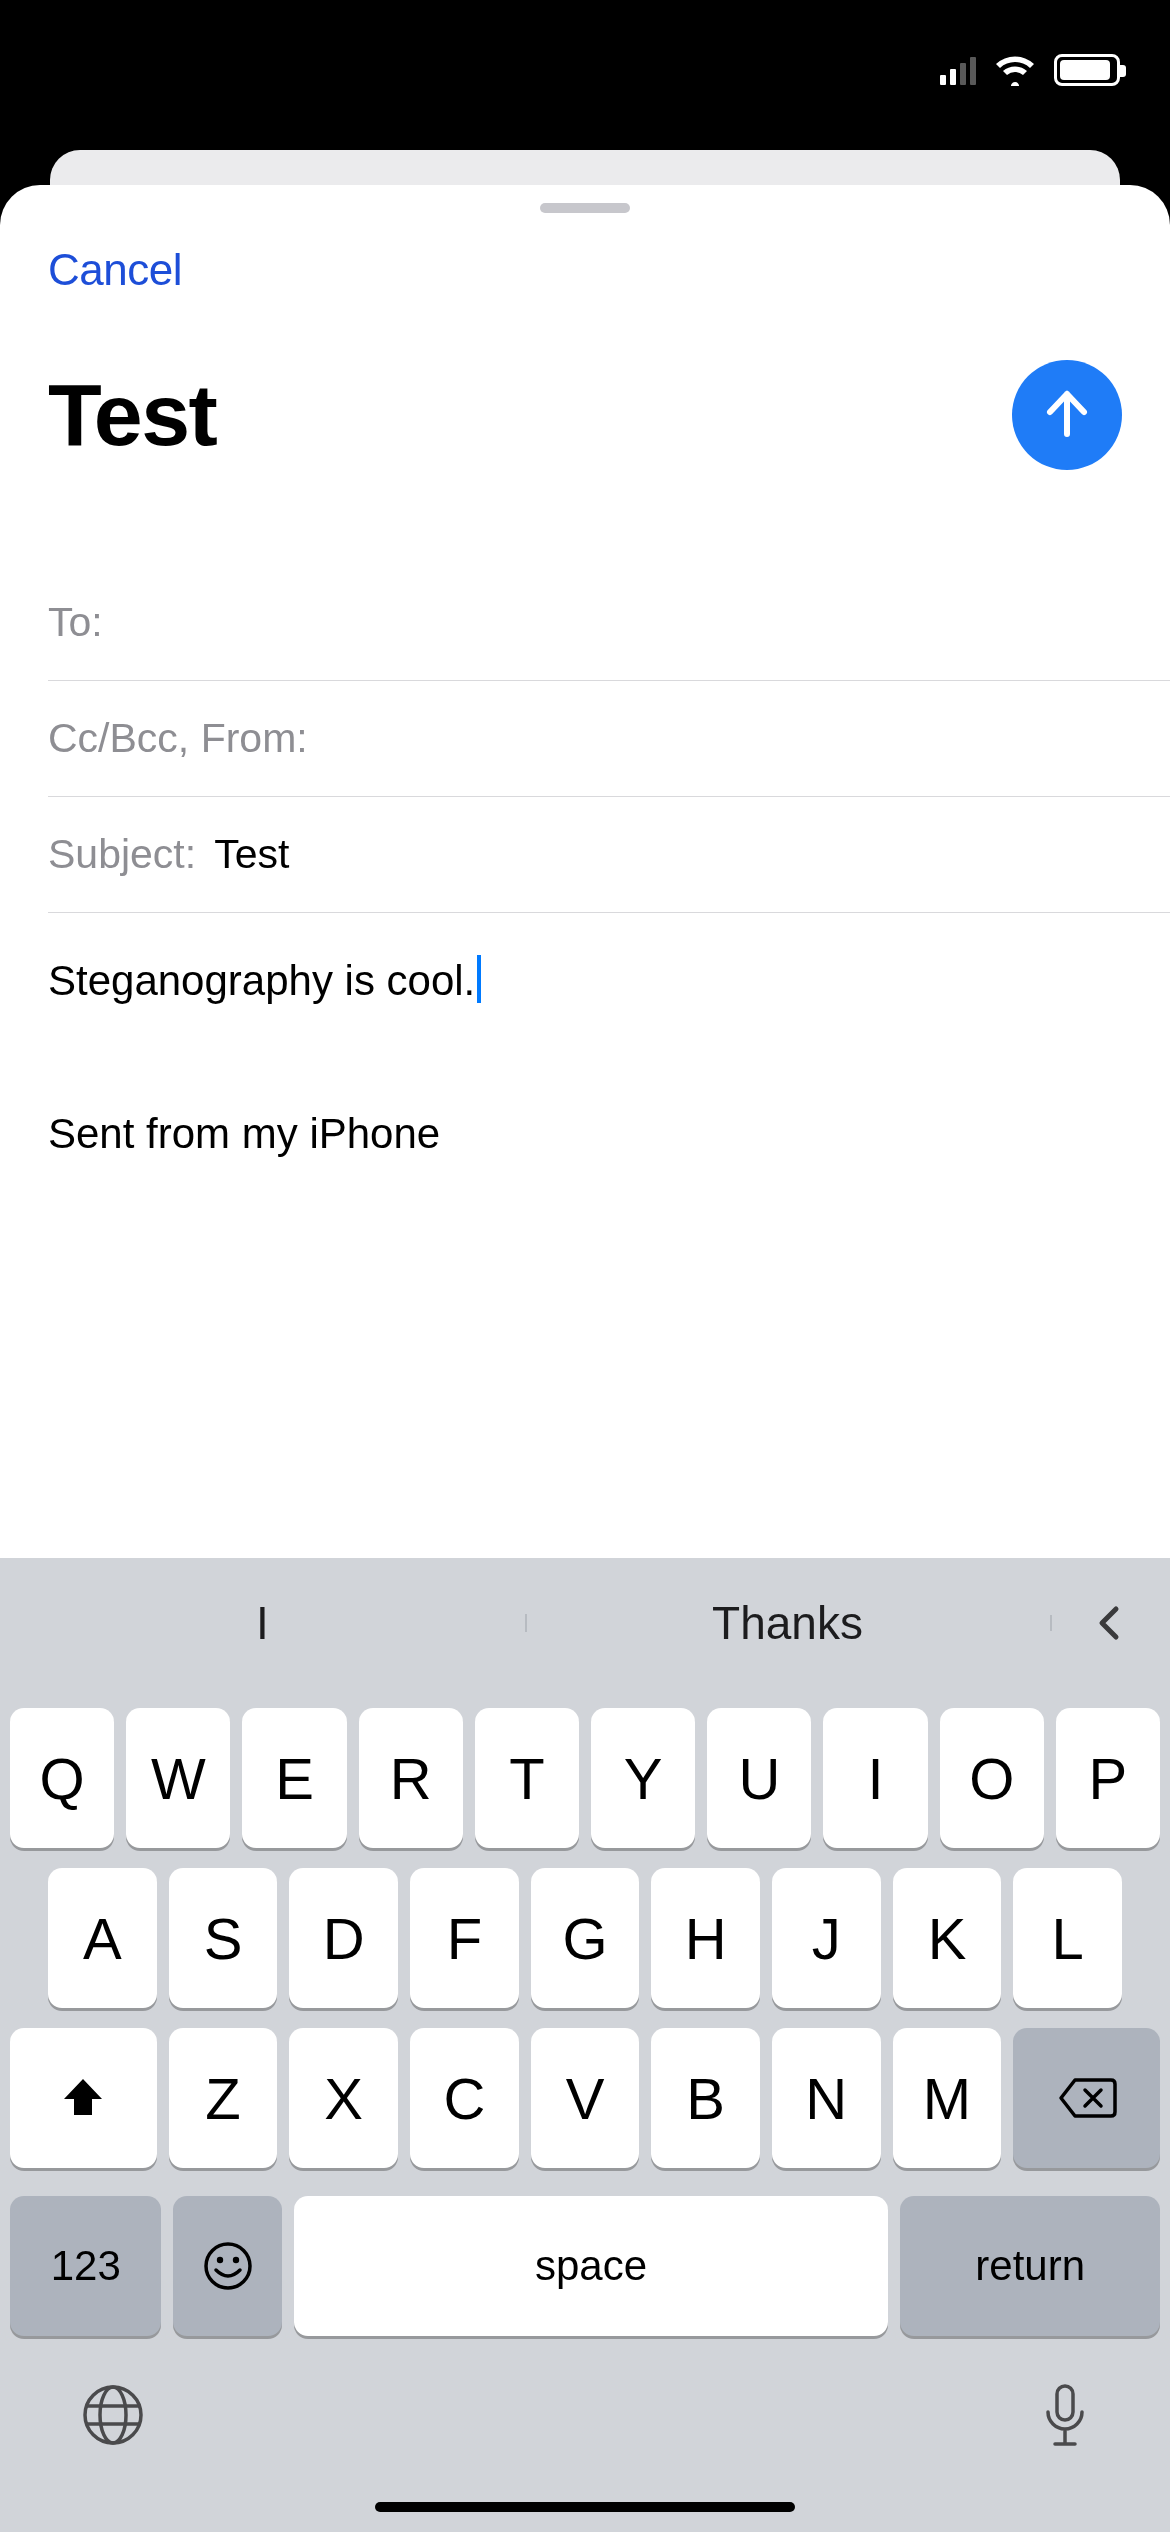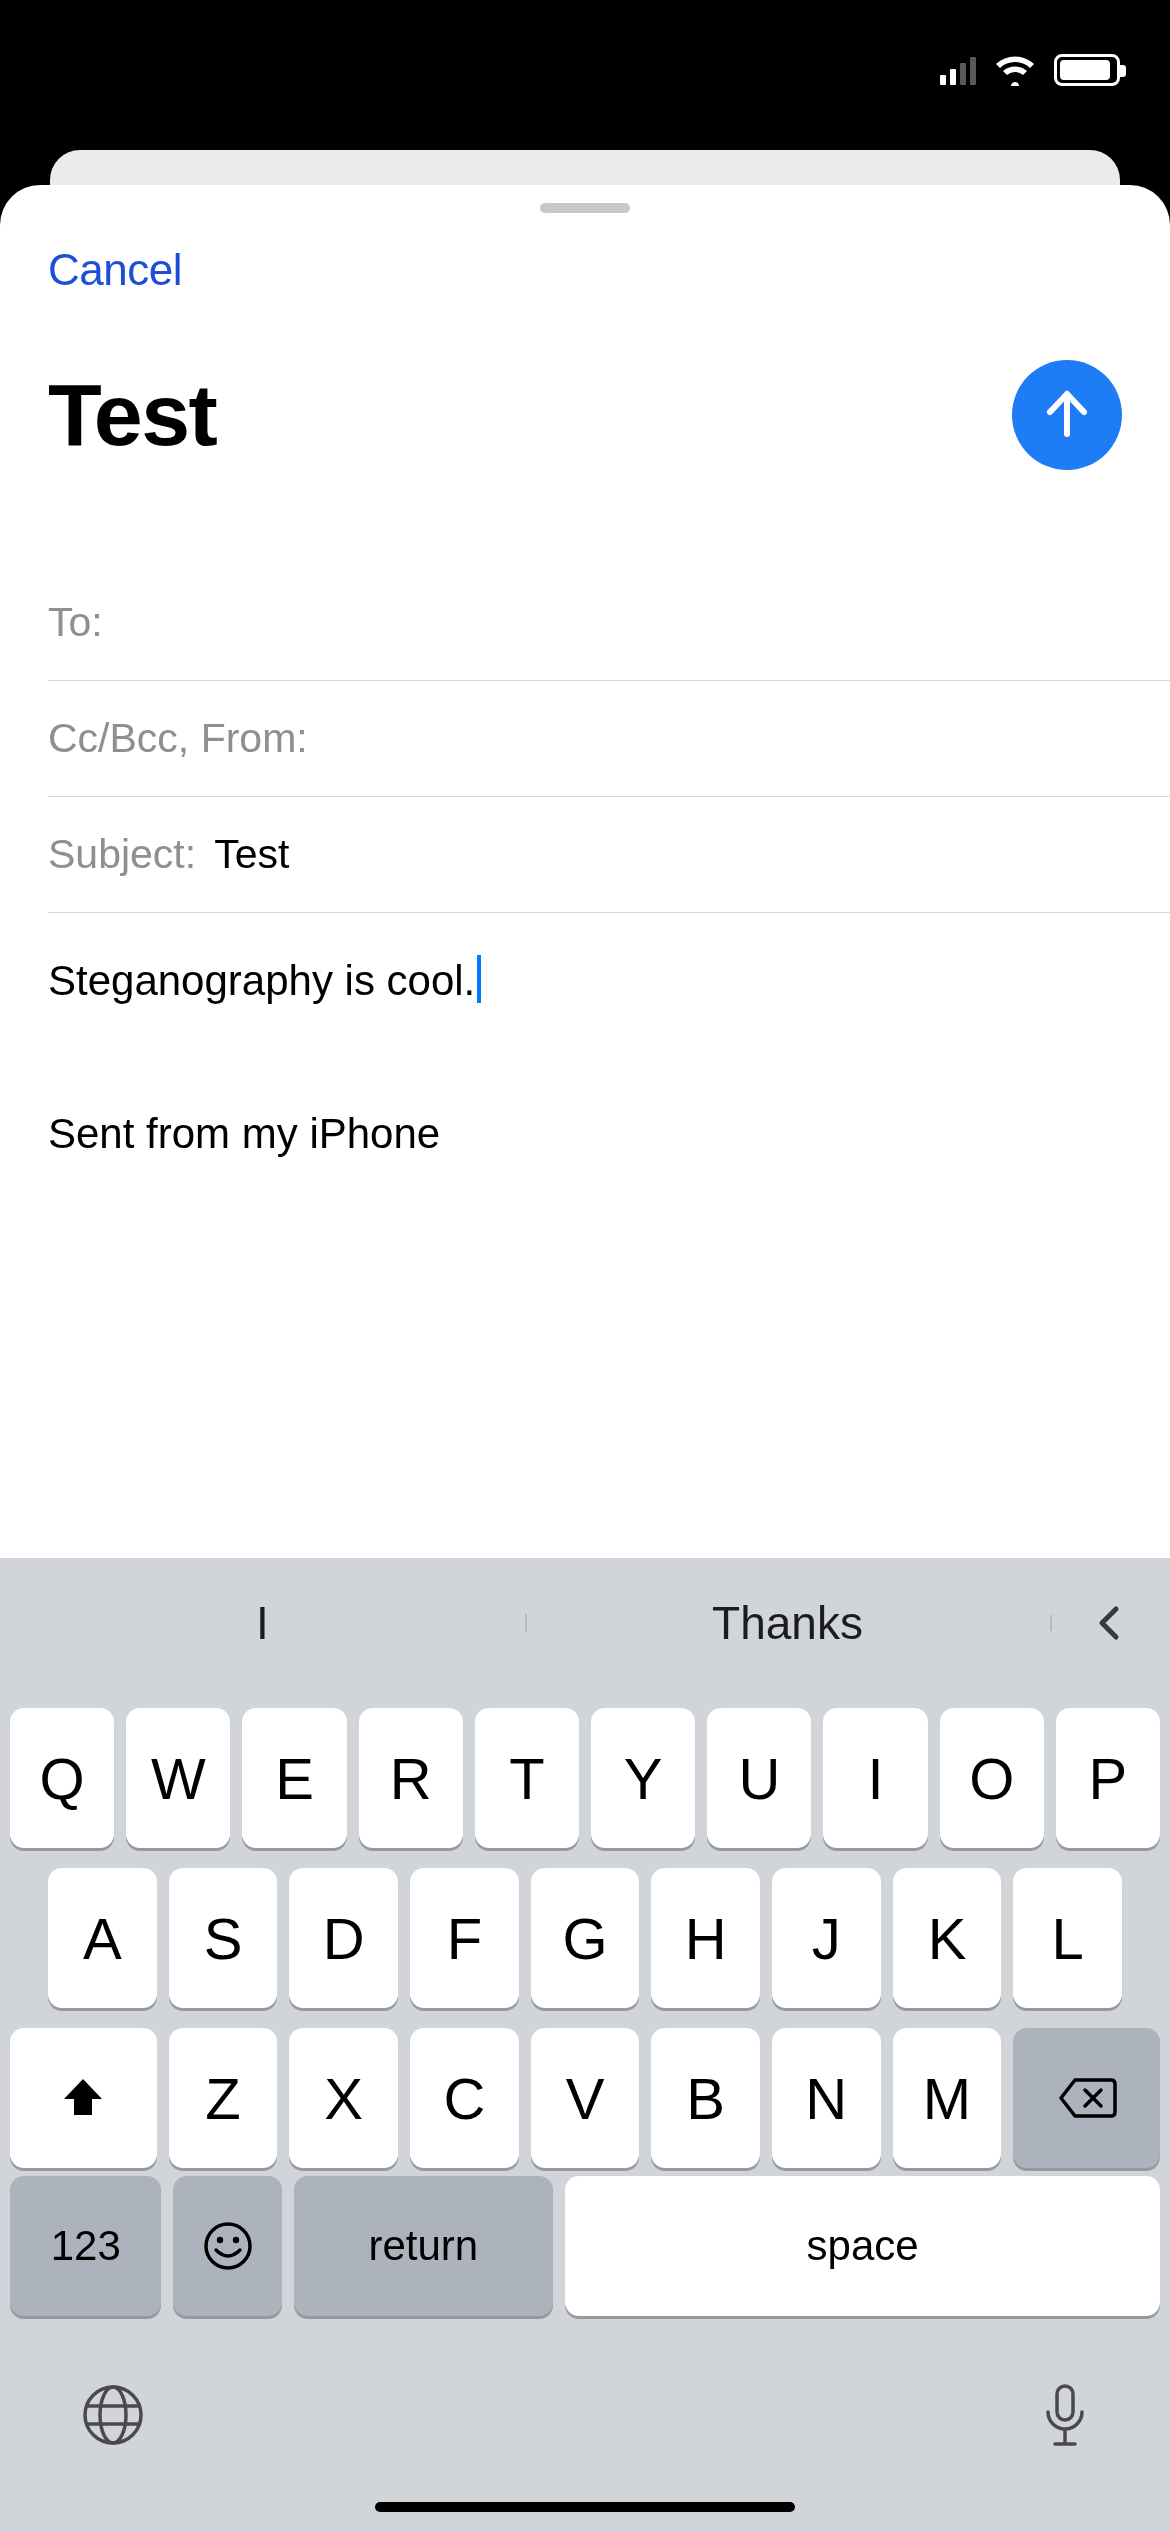--- a/index.html
+++ b/index.html
@@ -53,21 +53,21 @@
   .krow.row2 { padding: 0 48px; }
   .key { flex:1; height: 140px; background: #fff; border-radius: 14px; box-shadow: 0 3px 0 rgba(0,0,0,0.28); display: flex; align-items: center; justify-content: center; font-size: 58px; color: #000; }
   .key.func { background: #adb3bd; }
   .shift-key, .bksp-key { flex: 1.35; }
   .row3 .key:not(.shift-key):not(.bksp-key) { flex:1; }
   .row3 { padding: 0 10px; gap: 12px; }
   .row3 .shift-key, .row3 .bksp-key { background:#fff; }
   .row3 .shift-key { background:#fff; }
   .row3 .bksp-key { background:#adb3bd; }
   .shift-icon svg, .bksp-key svg { display:block; }
-  .row4 { padding: 0 10px; gap: 12px; margin-top: 8px; }
+  .row4 { padding: 0 10px; gap: 12px; margin-top: 28px; }
   .key.num { flex:1.4; font-size: 42px; background:#adb3bd; }
   .key.emoji { flex:1; background:#adb3bd; }
   .key.space { flex:5.5; font-size: 42px; }
   .key.return { flex:2.4; font-size: 42px; background:#adb3bd; }
 
   .kbd-footer { position: absolute; left: 0; right: 0; bottom: 0; height: 180px; display: flex; align-items: flex-start; justify-content: space-between; padding: 30px 80px 0 80px; }
   .kbd-footer svg { display:block; }
 
   .home-ind { position: absolute; bottom: 20px; left: 50%; transform: translateX(-50%); width: 420px; height: 10px; background: #000; border-radius: 5px; }
 </style>
@@ -191,22 +191,22 @@
     <div class="krow row4">
       <div class="key num func">123</div>
       <div class="key emoji func">
         <svg width="52" height="52" viewBox="0 0 52 52">
           <circle cx="26" cy="26" r="22" fill="none" stroke="#000" stroke-width="3.5"></circle>
           <circle cx="18" cy="20" r="3.2" fill="#000"></circle>
             <circle cx="34" cy="20" r="3.2" fill="#000"></circle>
           <path d="M14 30 Q26 42 38 30" fill="none" stroke="#000" stroke-width="3.5" stroke-linecap="round"></path>
         </svg>
       </div>
+      <div class="key space">space</div>
       <div class="key return func">return</div>
-      <div class="key space">space</div>
     </div>
 
     <div class="kbd-footer">
       <div>
         <svg width="66" height="66" viewBox="0 0 66 66">
           <circle cx="33" cy="33" r="28" fill="none" stroke="#4a4a4c" stroke-width="3.5"></circle>
           <ellipse cx="33" cy="33" rx="13" ry="28" fill="none" stroke="#4a4a4c" stroke-width="3.5"></ellipse>
           <path d="M7 24 L59 24 M7 42 L59 42" stroke="#4a4a4c" stroke-width="3.5"></path>
         </svg>
       </div>

